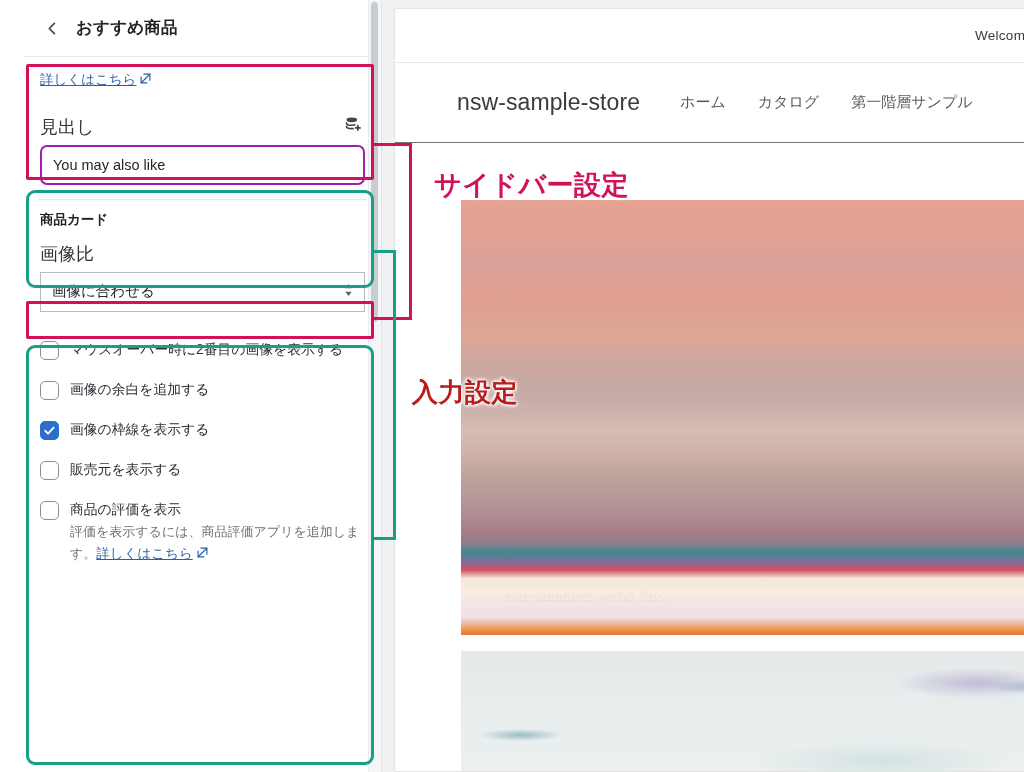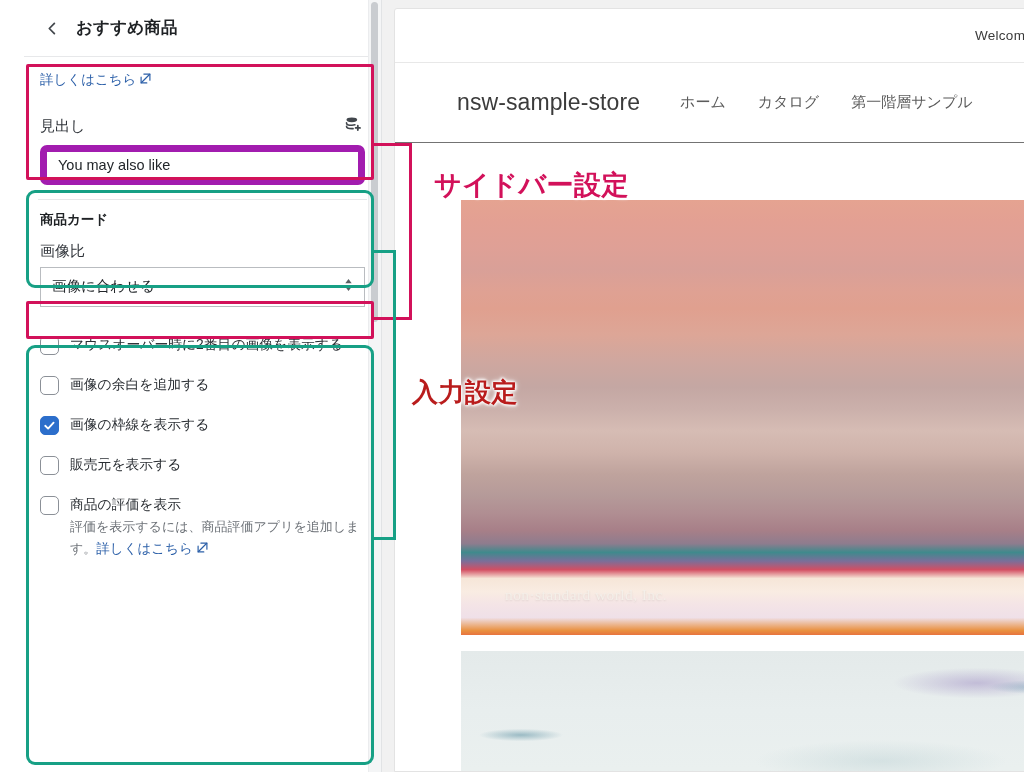--- a/index.html
+++ b/index.html
@@ -39,43 +39,43 @@
 
   .sidebar-body { padding: 0; position: relative; }
 
   
   .notice {
     padding: 12px 16px 14px 16px;
     font-size: 13.5px; line-height: 1.62; color: #5c6165;
   }
   .notice p { margin-bottom: 2px; }
   .link-inline {
-    color: #2b5fa8; 
+    color: #2b5fa8; text-decoration: underline;
     cursor: pointer; font-size: 13.5px;
     display: inline-flex; align-items: center; gap: 4px;
   }
   .ext-ico { display: inline-block; color: #2b5fa8; }
 
   .divider { height: 1px; background: #e7e8ea; margin: 0 14px; }
 
   
   .field-block { padding: 10px 16px 14px 16px; position: relative; }
   .field-label-row {
     display: flex; align-items: center; justify-content: space-between;
     margin-bottom: 6px;
   }
-  .field-label { font-size: 15px; color: #30343a; }
+  .field-label { font-size: 18px; color: #30343a; }
   .meta-ico-btn {
     width: 26px; height: 24px;
     display: flex; align-items: center; justify-content: center;
     cursor: pointer; color: #41464c;
   }
   .text-input {
     width: 100%; height: 40px;
-    border: 7px solid #a21caf; border-radius: 7px;
+    border: 2px solid #a21caf; border-radius: 7px;
     background: #fff; color: #22262a;
     font-size: 14.5px; padding: 0 11px;
     font-family: "Liberation Sans", sans-serif;
     outline: none;
   }
   .select-wrap { position: relative; width: 100%; }
   .select-input {
     width: 100%; height: 40px;
     border: 1px solid #b9bcc0; border-radius: 0;
     background: #fff; color: #22262a;

